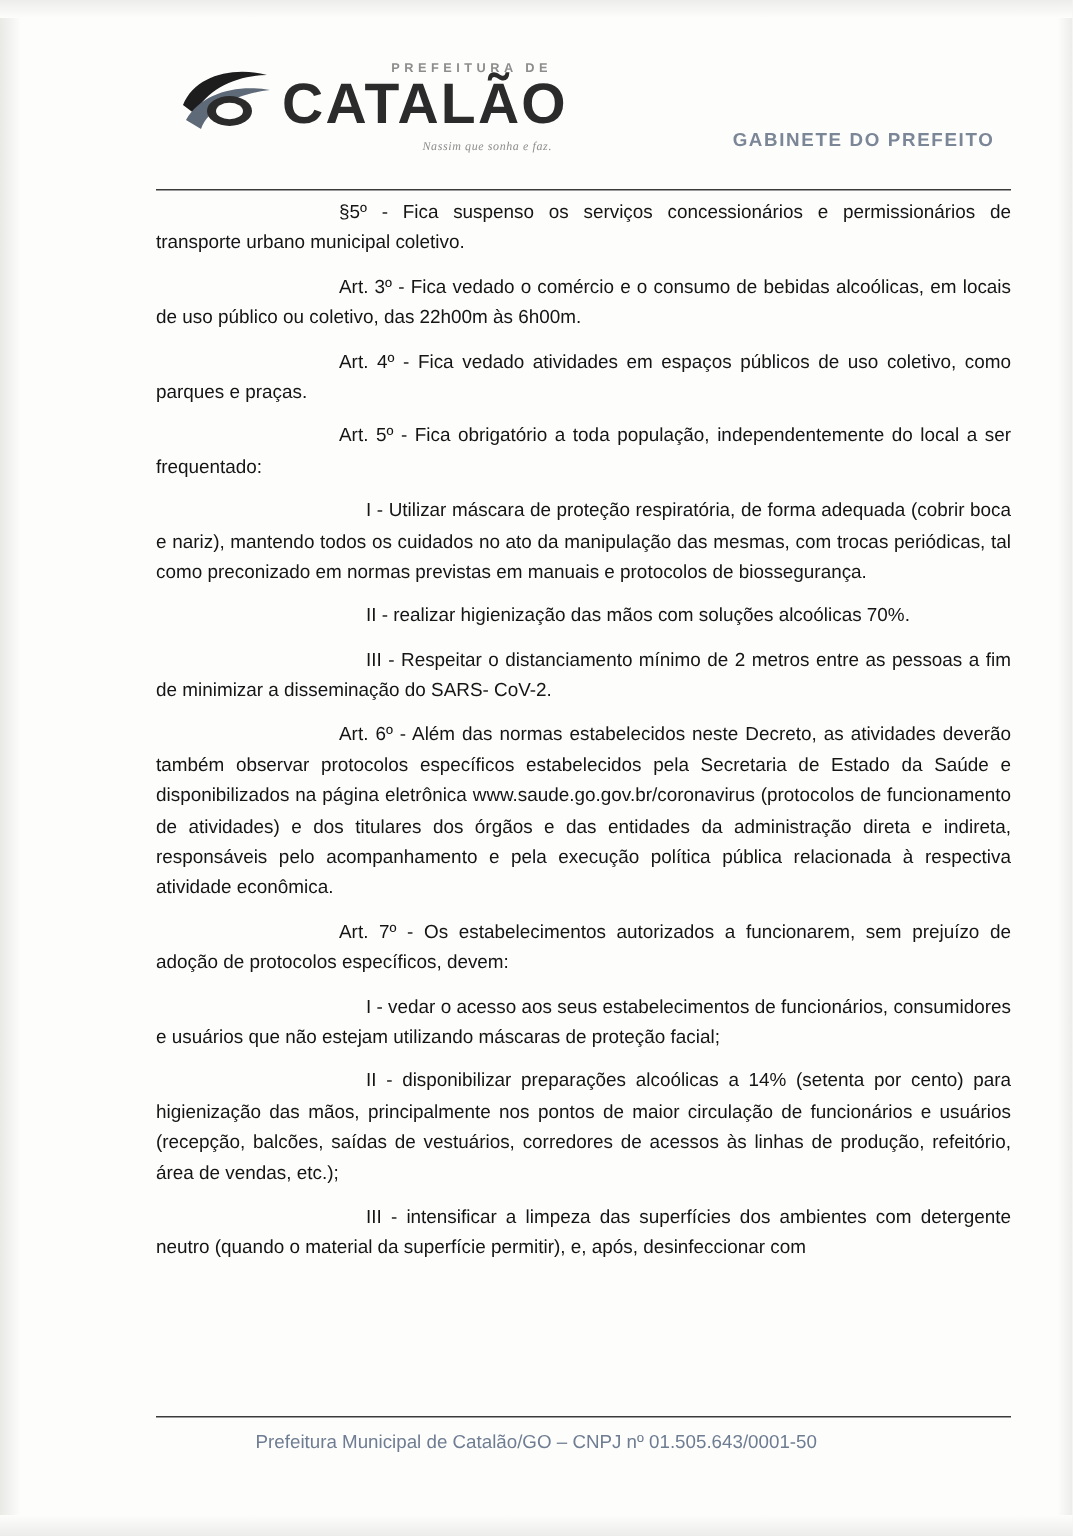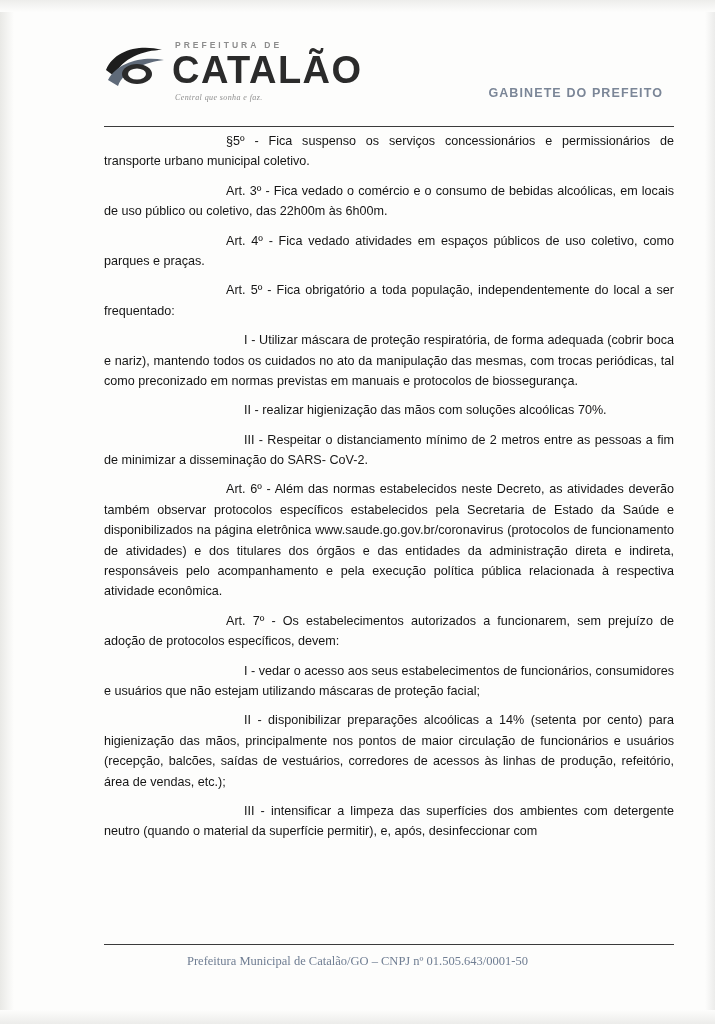--- a/index.html
+++ b/index.html
@@ -49,24 +49,25 @@
 
   
   .header {
     position: absolute;
     left: 0; right: 0;
     top: 34px;
     height: 78px;
   }
   .logo-wrap {
     position: absolute;
-    left: 104px;
+    left: 120px;
     top: 6px;
     width: 240px;
     height: 66px;
+    text-align: right;
   }
   .logo-mark {
     position: absolute;
     left: 0;
     top: 4px;
     width: 62px;
     height: 46px;
   }
   .logo-text {
     position: absolute;
@@ -156,21 +157,21 @@
   .lnk {
     color: #151515;
   }
 
   
   .footer {
     position: absolute;
     left: 0; right: 0;
     top: 952px;
     text-align: center;
-    font-family: Liberation Serif, serif;
+    font-family: Liberation Sans, sans-serif;
     color: #6f7d92;
     font-size: 12.5px;
     line-height: 1.45;
   }
   .footer div { white-space: nowrap; }
 </style>
 </head>
 <body>
 
 <div class="page">
@@ -183,21 +184,21 @@
     <div class="logo-wrap">
       <svg class="logo-mark" viewBox="0 0 62 46" xmlns="http://www.w3.org/2000/svg">
         <path d="M2 26 C10 6, 36 0, 58 6 C40 6, 18 14, 10 32 Z" fill="#1d1d1d"></path>
         <path d="M4 36 C14 18, 38 12, 60 16 C42 18, 20 26, 14 42 Z" fill="#5f6a79"></path>
         <ellipse cx="33" cy="30" rx="15" ry="10" fill="#2b2b2b"></ellipse>
         <ellipse cx="33" cy="30" rx="9" ry="5.5" fill="#fdfdfc"></ellipse>
       </svg>
       <div class="logo-text">
         <div class="logo-prefeitura">PREFEITURA DE</div>
         <div class="logo-catalao">CATALÃO</div>
-        <div class="logo-slogan">Central que sonha e faz.</div>
+        <div class="logo-slogan">Nassim que sonha e faz.</div>
       </div>
     </div>
     <div class="gabinete">GABINETE DO PREFEITO</div>
   </div>
 
   <div class="rule-top"></div>
 
   <div class="content">
 
     <p>

